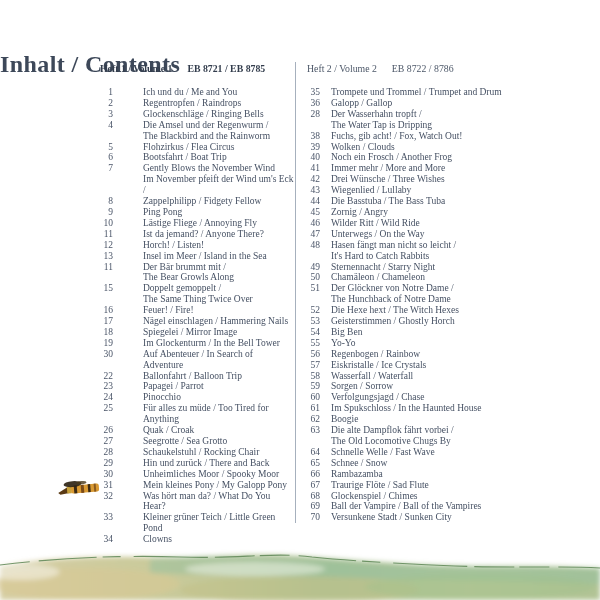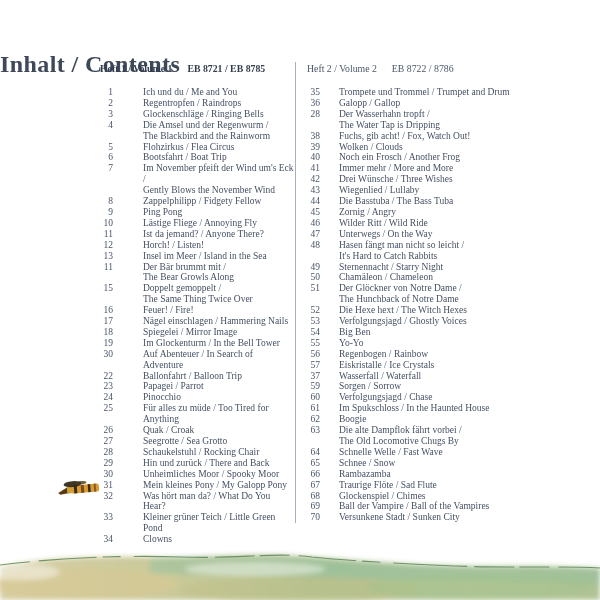--- a/index.html
+++ b/index.html
@@ -13,21 +13,21 @@
   }
   .col{position:absolute;top:63px;font-size:9.5px;line-height:10.9px;}
   .col-left{left:100px;width:194px;}
   .col-right{left:307px;width:268px;}
   .col header{display:flex;gap:15px;font-size:9.8px;margin-bottom:13px;white-space:nowrap;line-height:11px;}
   .col-left header{font-weight:bold;color:#323c4c;}
   .col-right header{color:#4c5768;}
   .item{display:flex;}
   .num{width:13px;text-align:right;flex:none;color:#4a5568;}
   .col-left .txt{margin-left:30px;}
-  .col-right .txt{margin-left:19px;font-family:Liberation Serif, serif;}
+  .col-right .txt{margin-left:11px;font-family:Liberation Serif, serif;}
   .divider{position:absolute;left:295px;top:62px;width:1px;height:461px;background:#a6b0bd;}
   .brush{position:absolute;left:57px;top:478px;}
   .watercolor{position:absolute;left:0;bottom:0;width:600px;height:58px;}
 </style>
 </head>
 <body>
 
 <div class="page">
 
   <h1 class="title">Inhalt / Contents</h1>
@@ -71,22 +71,22 @@
         </div>
         <div class="item">
           <span class="num">6</span>
           <span class="txt">
             <div>Bootsfahrt / Boat Trip</div>
           </span>
         </div>
         <div class="item">
           <span class="num">7</span>
           <span class="txt">
+            <div>Gently Blows the November Wind</div>
             <div>Im November pfeift der Wind um's Eck /</div>
-            <div>Gently Blows the November Wind</div>
           </span>
         </div>
         <div class="item">
           <span class="num">8</span>
           <span class="txt">
             <div>Zappelphilipp / Fidgety Fellow</div>
           </span>
         </div>
         <div class="item">
           <span class="num">9</span>
@@ -358,21 +358,21 @@
         </div>
         <div class="item">
           <span class="num">52</span>
           <span class="txt">
             <div>Die Hexe hext / The Witch Hexes</div>
           </span>
         </div>
         <div class="item">
           <span class="num">53</span>
           <span class="txt">
-            <div>Verfolgungsjagd / Ghostly Voices</div>
+            <div>Geisterstimmen / Ghostly Horch</div>
           </span>
         </div>
         <div class="item">
           <span class="num">54</span>
           <span class="txt">
             <div>Big Ben</div>
           </span>
         </div>
         <div class="item">
           <span class="num">55</span>
@@ -386,21 +386,21 @@
             <div>Regenbogen / Rainbow</div>
           </span>
         </div>
         <div class="item">
           <span class="num">57</span>
           <span class="txt">
             <div>Eiskristalle / Ice Crystals</div>
           </span>
         </div>
         <div class="item">
-          <span class="num">37</span>
+          <span class="num">58</span>
           <span class="txt">
             <div>Wasserfall / Waterfall</div>
           </span>
         </div>
         <div class="item">
           <span class="num">59</span>
           <span class="txt">
             <div>Sorgen / Sorrow</div>
           </span>
         </div>

